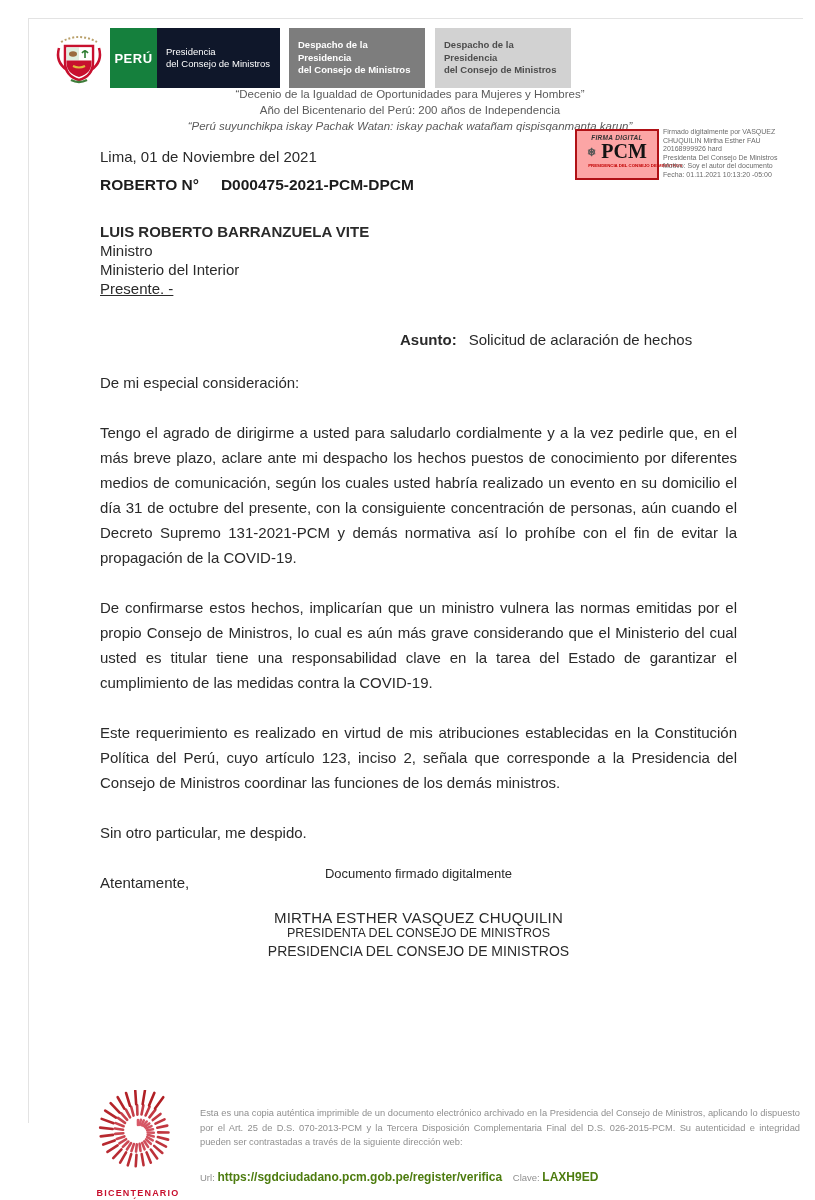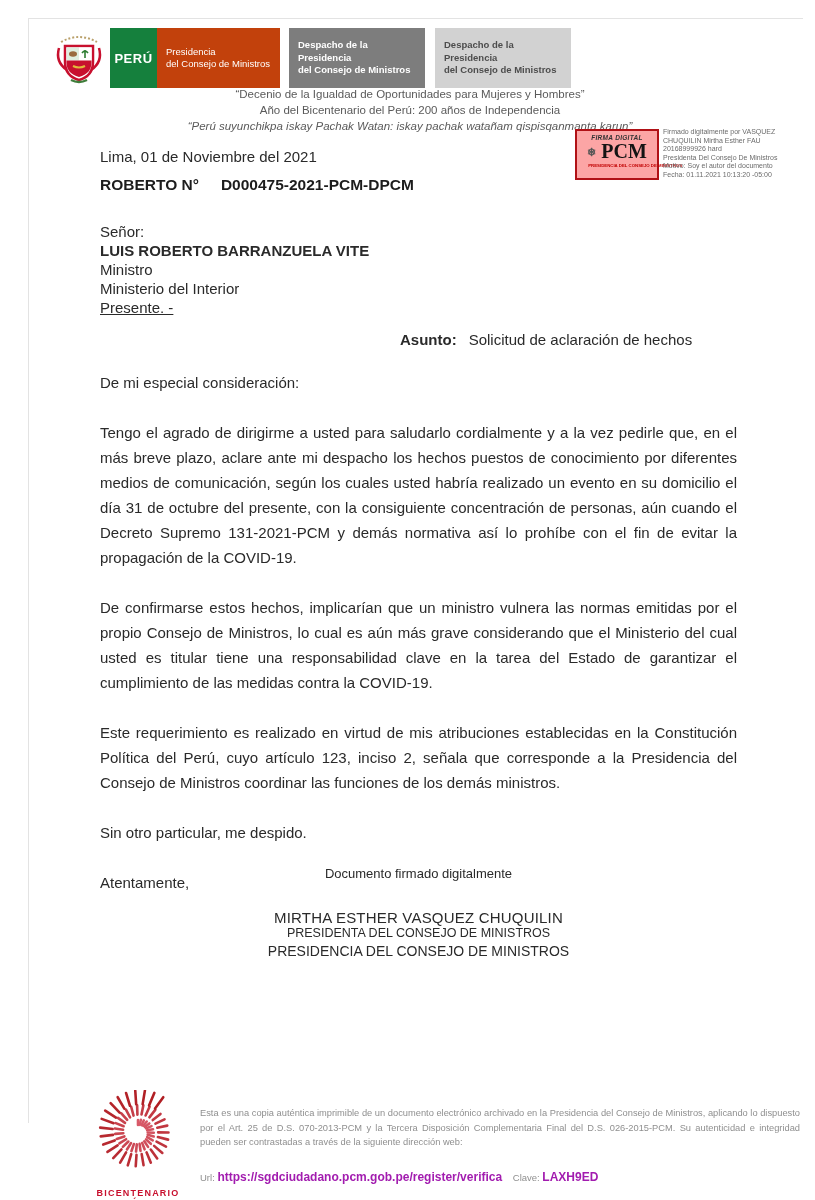--- a/index.html
+++ b/index.html
@@ -11,21 +11,21 @@
   .scan-edge-left{position:absolute;left:28px;top:18px;width:1px;height:1105px;background:#e3e3e3;}
   .scan-edge-top{position:absolute;left:28px;top:18px;width:775px;height:1px;background:#e3e3e3;}
 
   
   .header-row{position:absolute;left:48px;top:28px;display:flex;align-items:stretch;height:60px;}
   .coat-box{width:62px;height:60px;display:flex;align-items:center;justify-content:center;}
   .brand-red{width:47px;background:#15803d;color:#fff;display:flex;align-items:center;justify-content:center;
     font-weight:bold;font-size:13px;letter-spacing:.5px;}
   .hbox{display:flex;flex-direction:column;justify-content:center;padding:0 9px;
     font-size:9.5px;line-height:1.3;white-space:pre-line;}
-  .hbox-dark{background:#c2410c;color:#fff;width:105px;margin-right:9px;}
+  .hbox-dark{background:#0f172a;color:#fff;width:105px;margin-right:9px;}
   .hbox-mid{background:#7d7d7d;color:#fff;width:118px;margin-right:10px;font-weight:bold;}
   .hbox-light{background:#d2d2d2;color:#4d4d4d;width:118px;font-weight:bold;}
 
   .mottos{position:absolute;left:90px;top:88px;width:640px;text-align:center;color:#5a5a5a;}
   .motto1{font-size:11.5px;margin:0 0 4px 0;}
   .motto2{font-size:11.5px;margin:0 0 4px 0;}
   .motto3{font-size:11.5px;font-style:italic;margin:0;}
 
   
   .stamp{position:absolute;left:575px;top:129px;width:84px;height:51px;border:2px solid #b01116;
@@ -65,21 +65,21 @@
   .sig-entity{font-size:14px;}
 
   
   .footer{position:absolute;left:88px;top:1090px;width:715px;display:flex;}
   .bicent-logo{width:100px;text-align:center;flex:none;}
   .bicent-text1{font-size:9px;font-weight:bold;color:#c8102e;letter-spacing:1.2px;margin-top:4px;}
   .bicent-text2{font-size:9px;font-weight:bold;color:#c8102e;letter-spacing:1.2px;}
   .footer-textcol{margin-left:12px;padding-top:16px;width:600px;}
   .footer-legal{font-size:9.3px;line-height:14.5px;color:#8f8f8f;text-align:justify;margin:0 0 20px 0;}
   .footer-url-line{font-size:9.5px;color:#8f8f8f;}
-  .footer-url,.footer-key{font-family:"Liberation Sans",sans-serif;font-size:12px;font-weight:bold;color:#a21caf;}
+  .footer-url,.footer-key{font-family:"Liberation Sans",sans-serif;font-size:12px;font-weight:bold;color:#4d7c0f;}
   .footer-url{margin-right:8px;}
 </style>
 </head>
 <body>
 
 <div class="page">
   <div class="scan-edge-left"></div>
   <div class="scan-edge-top"></div>
 
   <div class="header-row">
@@ -123,21 +123,20 @@
 Presidenta Del Consejo De Ministros
 Motivo: Soy el autor del documento
 Fecha: 01.11.2021 10:13:20 -05:00</div>
 
   <div class="date-line">Lima, 01 de Noviembre del 2021</div>
   <div class="oficio-line">
     <span>ROBERTO N°</span><span class="oficio-number">D000475-2021-PCM-DPCM</span>
   </div>
 
   <div class="addressee">
-    <div>Señor:</div>
     <div class="recipient-name">LUIS ROBERTO BARRANZUELA VITE</div>
     <div>Ministro</div>
     <div>Ministerio del Interior</div>
     <div class="presente">Presente. -</div>
   </div>
 
   <div class="subject-row">
     <span class="subject-label">Asunto:</span><span>Solicitud de aclaración de hechos</span>
   </div>
 

